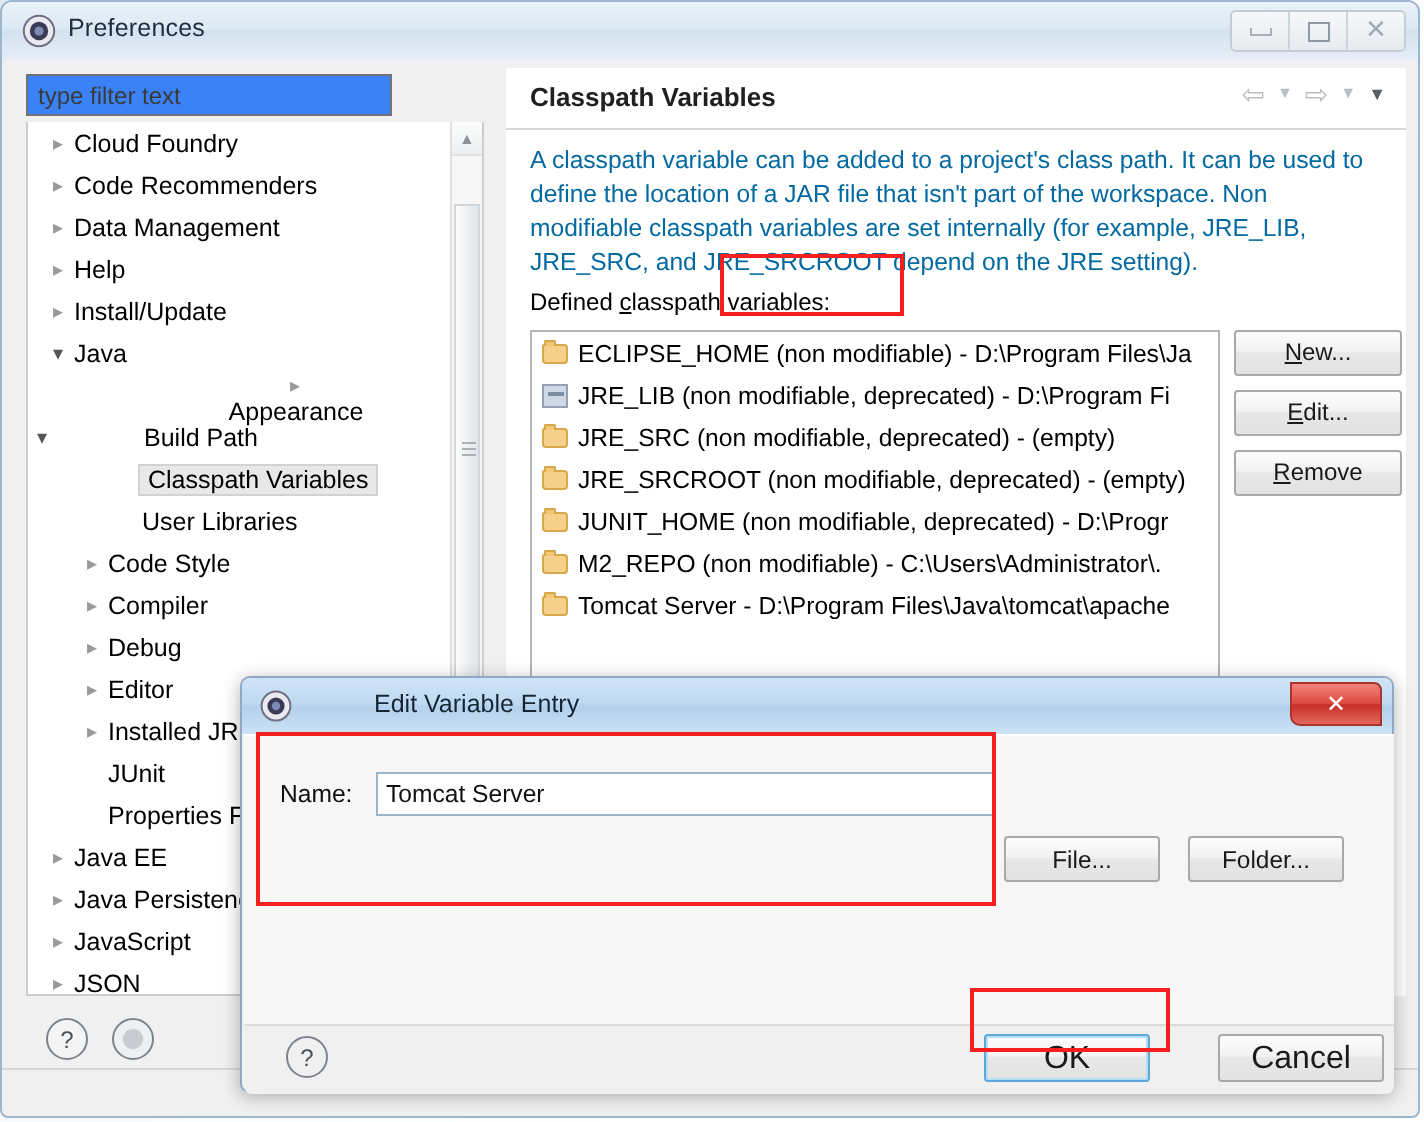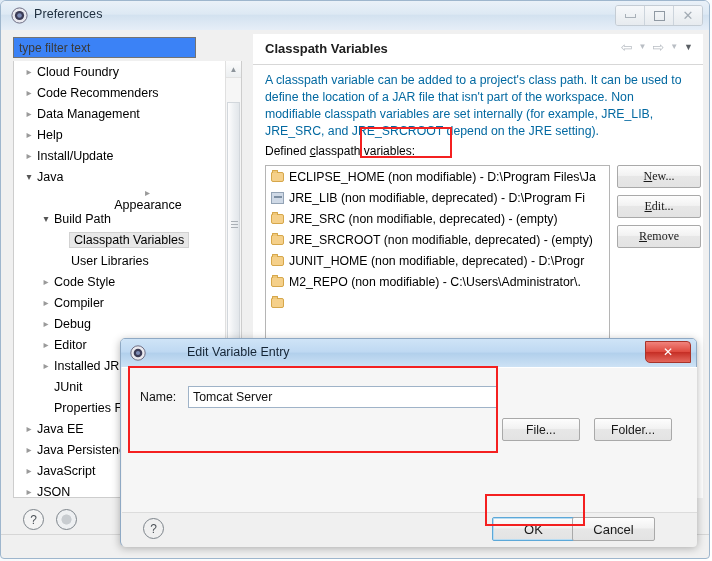--- a/index.html
+++ b/index.html
@@ -228,21 +228,21 @@
     width: 84px;
   }
   .btn {
     display: block;
     width: 84px; height: 23px;
     margin-bottom: 7px;
     background: linear-gradient(180deg,#fdfdfd 0%, #f2f2f2 45%, #e7e7e7 50%, #e3e3e3 100%);
     border: 1px solid #a9a9a9;
     border-radius: 2px;
     font-size: 12px;
-    font-family: Liberation Serif, serif;
+    font-family: Liberation Sans, sans-serif;
     color: #1a1a1a;
     cursor: default;
     box-sizing: border-box;
     text-align: center;
     line-height: 21px;
     padding: 0;
   }
   .btn u { text-decoration: underline; }
 
   .redbox {
@@ -374,30 +374,30 @@
     border: 1.3px solid #7d848b; border-radius: 50%;
     display: flex; align-items: center; justify-content: center;
     color: #4c5258; font-size: 12px;
   }
   .dlg-btn {
     position: absolute; top: 4px;
     width: 83px; height: 24px;
     background: linear-gradient(180deg,#fdfdfd 0%, #f2f2f2 45%, #e7e7e7 50%, #e3e3e3 100%);
     border: 1px solid #a9a9a9;
     border-radius: 2px;
-    font-size: 13px;
+    font-size: 16px;
     color: #1a1a1a;
     font-family: "Liberation Sans", sans-serif;
     box-sizing: border-box;
     text-align: center;
     line-height: 22px;
     cursor: default;
   }
   #btn-ok { left: 370px; border: 1px solid #5ca8d8; box-shadow: 0 0 0 1px #b8dcf2 inset; }
-  #btn-cancel { left: 450px; }
+  #btn-cancel { left: 487px; }
   #redbox-ok { left: 485px; top: 494px; width: 100px; height: 32px; }
 </style>
 </head>
 <body>
 
 <div class="screen">
 
   <div class="prefs-window">
 
     <div class="titlebar">
@@ -450,21 +450,21 @@
             <span class="tree-label">Install/Update</span>
           </div>
           <div class="tree-item" style="padding-left: 8px;">
             <span class="tw expanded"></span>
             <span class="tree-label">Java</span>
           </div>
           <div class="tree-item" style="padding-left: 40px; flex-direction: column;">
             <span class="tw collapsed"></span>
             <span class="tree-label">Appearance</span>
           </div>
-          <div class="tree-item" style="padding-left: 25px;">
+          <div class="tree-item" style=" gap: 43px;">
             <span class="tw expanded"></span>
             <span class="tree-label">Build Path</span>
           </div>
           <div class="tree-item selected" style="padding-left: 42px;">
             <span class="tw none"></span>
             <span class="tree-label">Classpath Variables</span>
           </div>
           <div class="tree-item" style="padding-left: 42px;">
             <span class="tw none"></span>
             <span class="tree-label">User Libraries</span>
@@ -579,20 +579,21 @@
             <div class="var-row">
               <span class="ficon">
                 <span class="folder-shape"></span>
               </span>
               <span>M2_REPO (non modifiable) - C:\Users\Administrator\.</span>
             </div>
             <div class="var-row">
               <span class="ficon">
                 <span class="folder-shape"></span>
               </span>
+              <span>Tomcat Server - D:\Program Files\Java\tomcat\apache</span>
             </div>
           </div>
       </div>
 
       <div class="side-buttons">
         <button class="btn">
           <u>N</u><span>ew...</span>
         </button>
         <button class="btn">
           <u>E</u><span>dit...</span>

